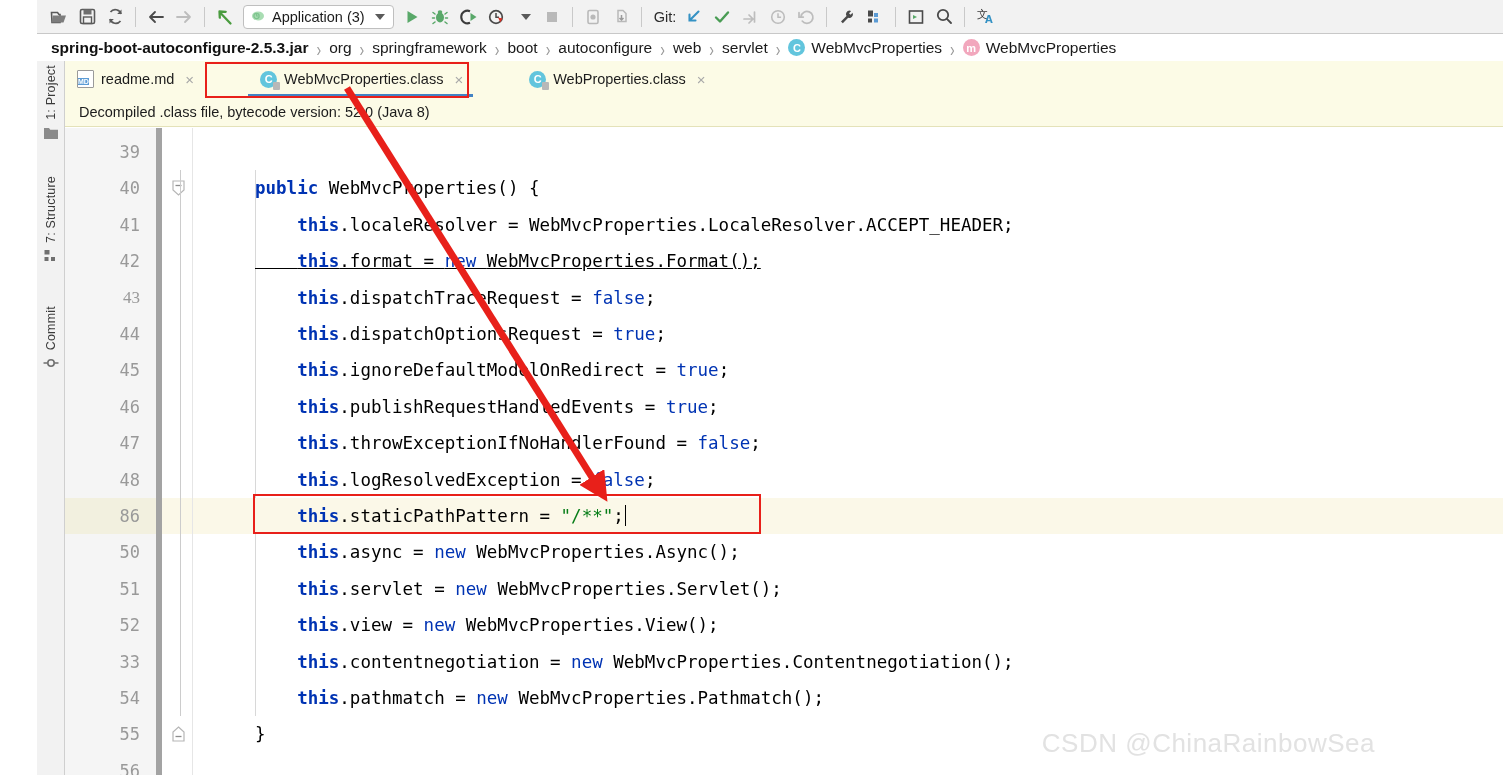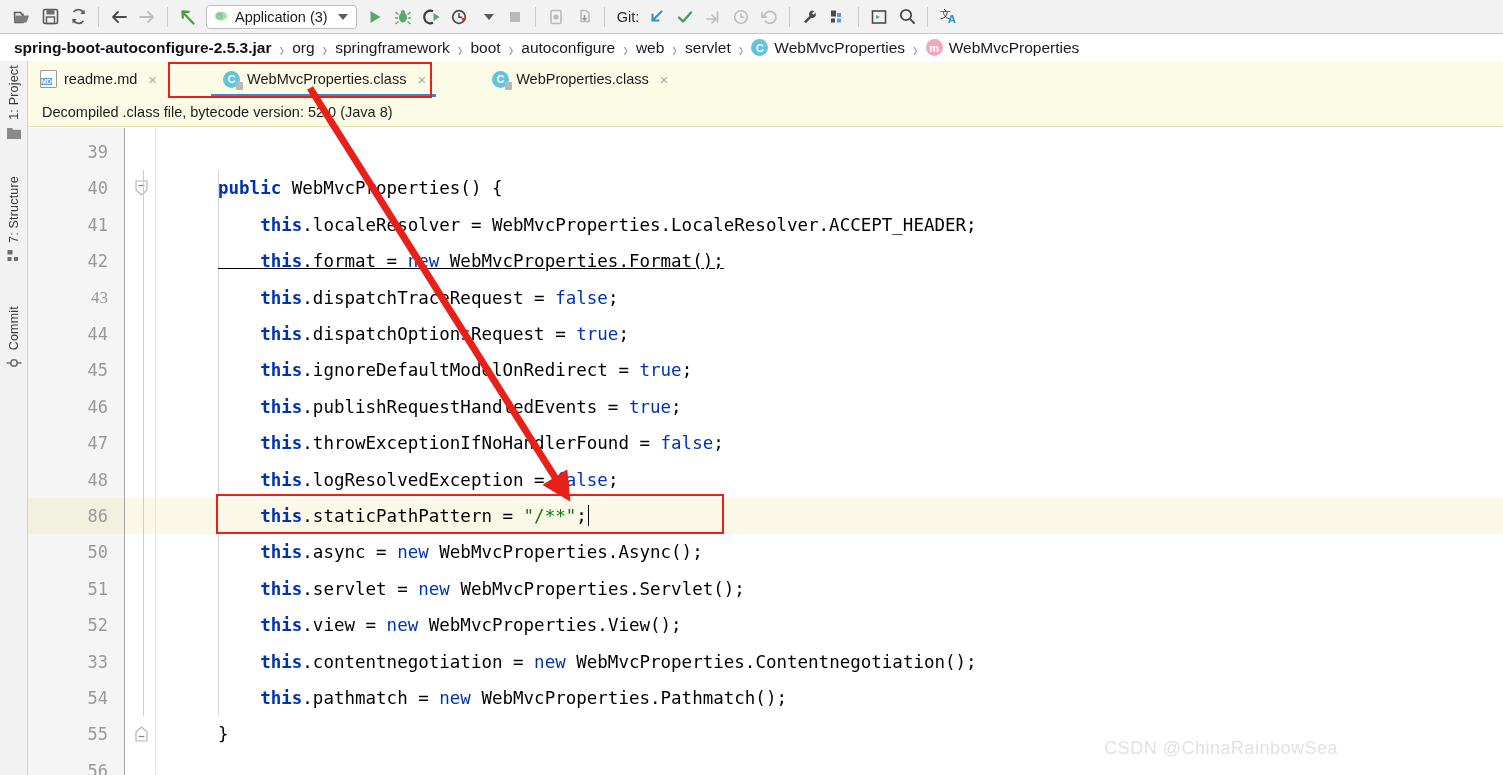--- a/index.html
+++ b/index.html
@@ -2,21 +2,21 @@
 <html><head>
 <meta charset="utf-8">
 <style>
   * { box-sizing: border-box; margin: 0; padding: 0; }
   html, body {
     width: 1503px; height: 775px;
     overflow: hidden;
     background: #ffffff;
     font-family: "Liberation Sans", sans-serif;
   }
-  #app { position: relative; width: 1346px; height: 775px; }
+  #app { position: relative; width: 1346px; height: 775px; margin-left: 37px; }
 
   
   .toolbar {
     position: absolute; left: 0; top: 0; width: 1503px; height: 34px;
     background: #f2f2f2;
     border-bottom: 1px solid #c8c8c8;
     display: flex; align-items: center;
     padding-left: 8px;
   }
   .tb-btn {
@@ -143,21 +143,21 @@
 
   
   .editor {
     position: absolute; left: 28px; top: 128px; width: 1475px; height: 647px;
     background: #ffffff;
     overflow: hidden;
   }
   .gutter {
     position: absolute; left: 0; top: 0; width: 97px; height: 647px;
     background: #f5f5f5;
-    border-right: 1px solid #a3a3a3;
+    border-right: 6px solid #a3a3a3;
   }
   .fold-strip {
     position: absolute; left: 97px; top: 0; width: 31px; height: 647px;
     background: #ffffff;
     border-right: 1px solid #e6e6e6;
   }
   .code-area {
     position: absolute; left: 128px; top: 0; right: 0; height: 647px;
   }
   .lnum {
@@ -197,21 +197,21 @@
     position: absolute;
     border: 2.5px solid #e8201a;
     pointer-events: none;
     z-index: 20;
   }
   .ann-arrow { position: absolute; left: 0; top: 0; z-index: 21; pointer-events: none; }
 
   
   .watermark {
     position: absolute; right: 8px; bottom: 16px;
-    font-size: 18px; color: #e2e2e2;
+    font-size: 26px; color: #e2e2e2;
     letter-spacing: 0.5px;
     white-space: nowrap;
     z-index: 15;
   }
 </style>
 </head>
 <body>
 
 <div id="app">
 

